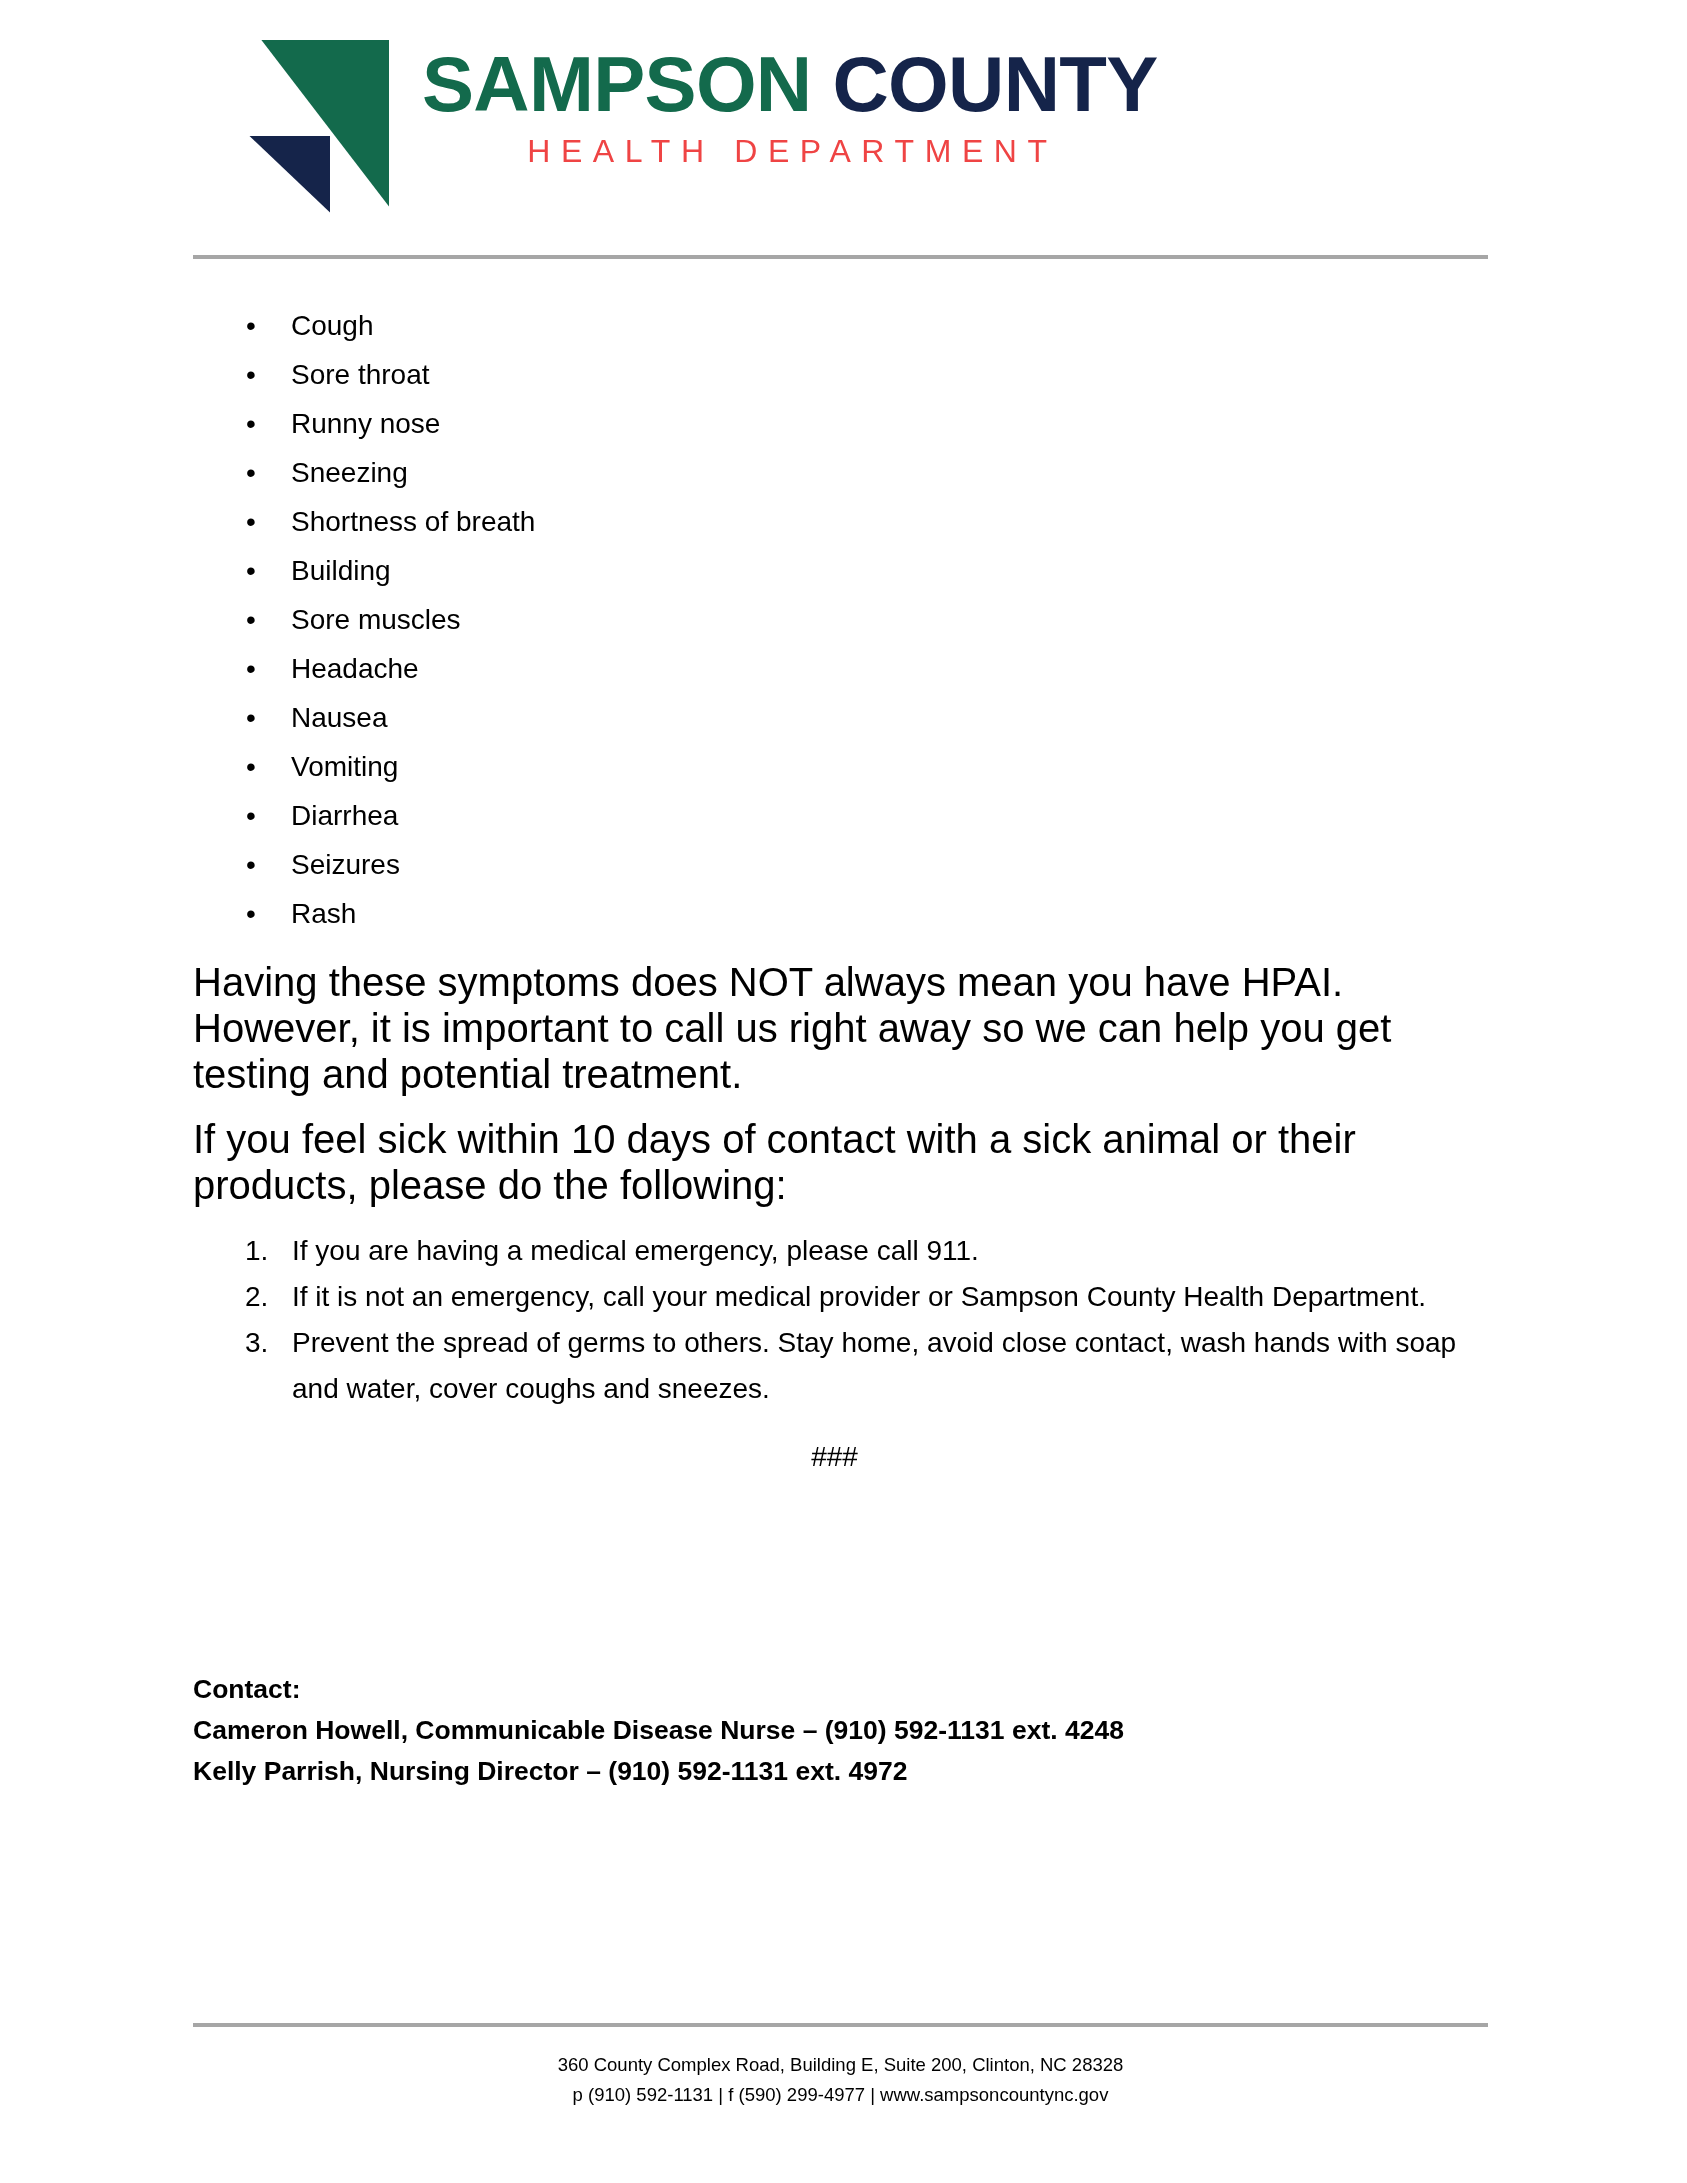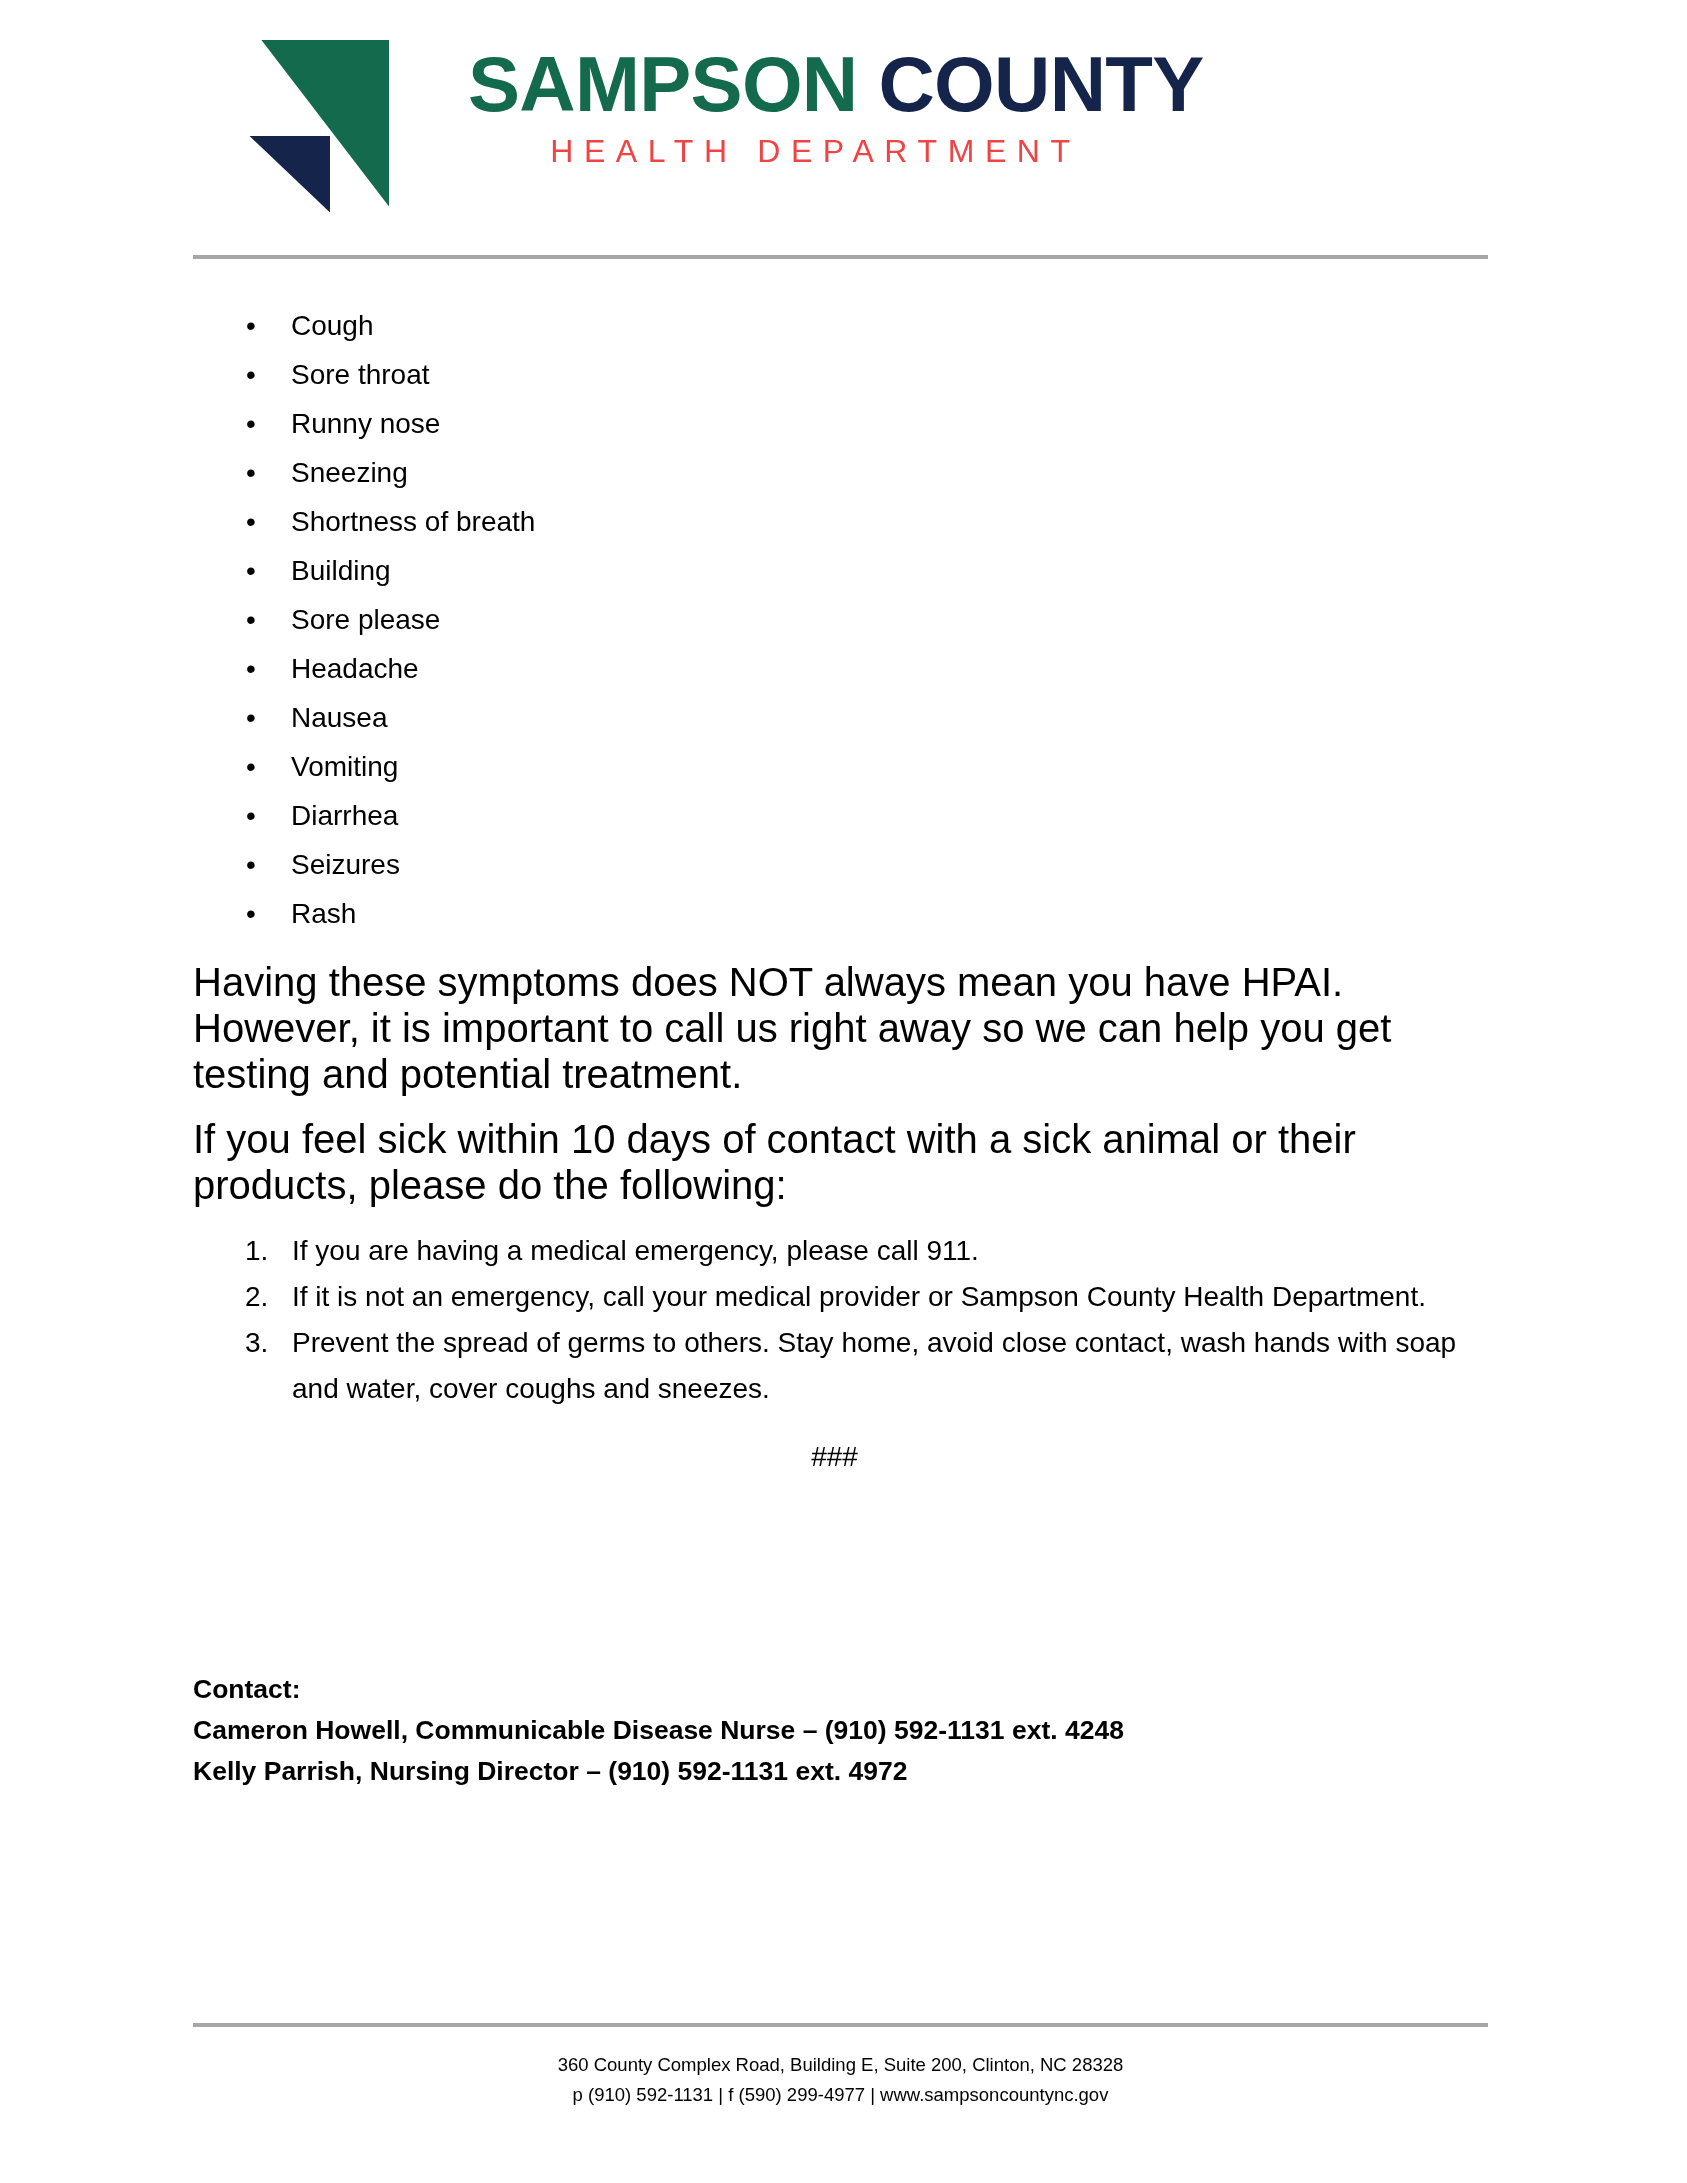--- a/index.html
+++ b/index.html
@@ -67,21 +67,21 @@
     padding-top: 6.6px;
   }
   .wordmark-top {
     font-size: 78px;
     font-weight: 700;
     letter-spacing: -0.7px;
     line-height: 1.0;
     white-space: nowrap;
     font-family: "Liberation Sans", sans-serif;
   }
-  .wm-green { color: #136A4C; margin-left: 46px; }
+  .wm-green { color: #136A4C; }
   .wm-navy  { color: #15244A; }
   .wordmark-sub {
     margin-top: 10.6px;
     font-size: 32px;
     font-weight: 400;
     letter-spacing: 10.6px;
     color: #ef4444;
     text-align: center;
     padding-left: 5.3px;
     white-space: nowrap;
@@ -218,21 +218,21 @@
 
   <div class="content">
 
     <ul class="symptom-list">
       <li><span class="bullet">•</span><span>Cough</span></li>
       <li><span class="bullet">•</span><span>Sore throat</span></li>
       <li><span class="bullet">•</span><span>Runny nose</span></li>
       <li><span class="bullet">•</span><span>Sneezing</span></li>
       <li><span class="bullet">•</span><span>Shortness of breath</span></li>
       <li><span class="bullet">•</span><span>Building</span></li>
-      <li><span class="bullet">•</span><span>Sore please</span></li>
+      <li><span class="bullet">•</span><span>Sore muscles</span></li>
       <li><span class="bullet">•</span><span>Headache</span></li>
       <li><span class="bullet">•</span><span>Nausea</span></li>
       <li><span class="bullet">•</span><span>Vomiting</span></li>
       <li><span class="bullet">•</span><span>Diarrhea</span></li>
       <li><span class="bullet">•</span><span>Seizures</span></li>
       <li><span class="bullet">•</span><span>Rash</span></li>
     </ul>
 
     <p class="body-para first-after-list">Having these symptoms does NOT always mean you have HPAI. However, it is important to call us right away so we can help you get testing and potential treatment.</p>
 

